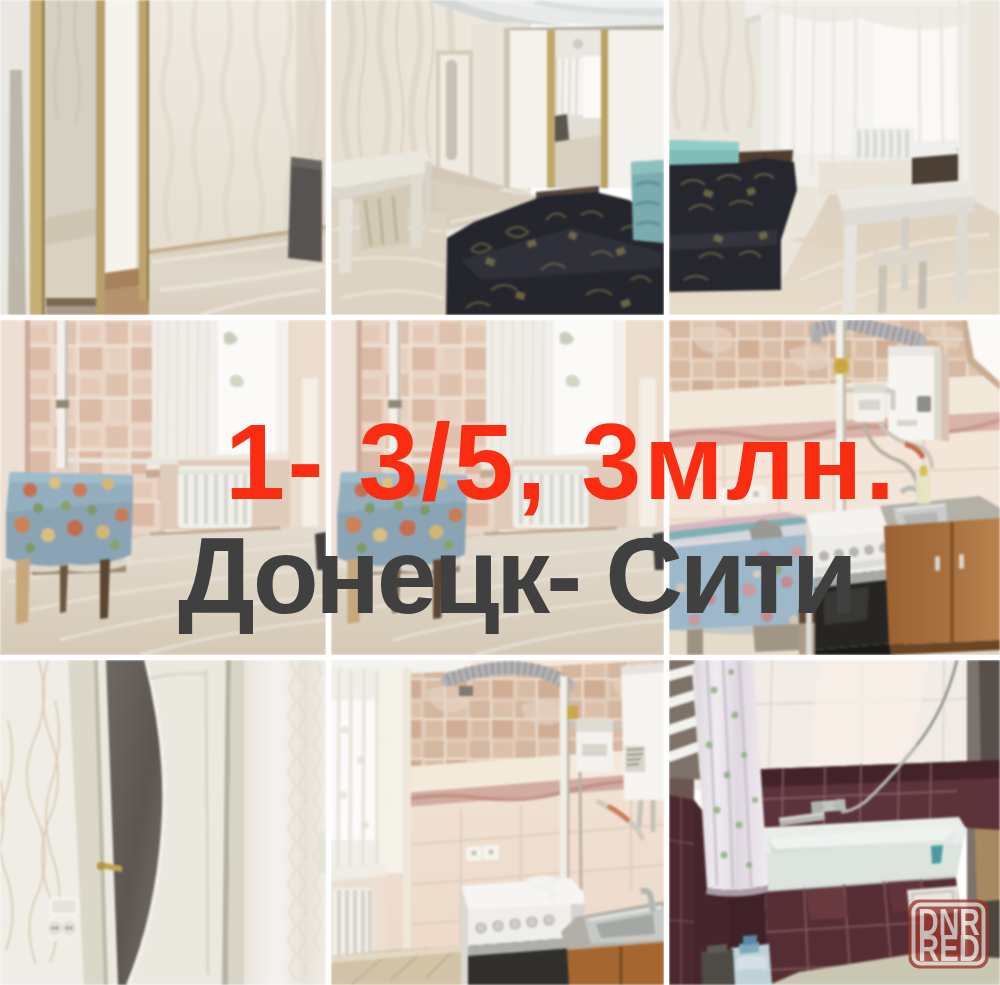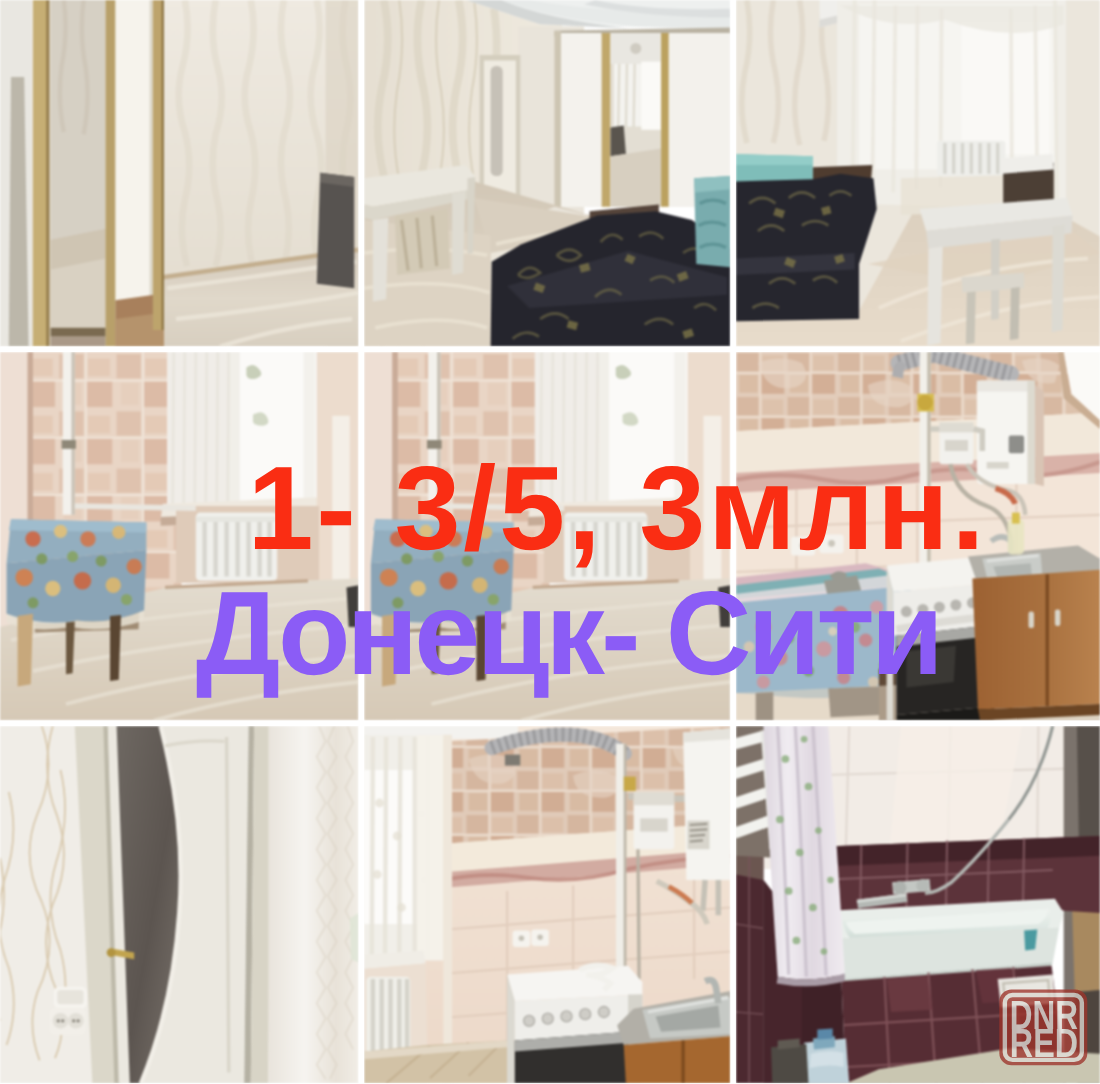--- a/index.html
+++ b/index.html
@@ -989,21 +989,21 @@
 <path d="M74,276 L88,275 L88,284 L74,285 Z" fill="#5a88a8"></path>
 <path d="M68,298 Q82,294 98,297 L98,310 Q82,307 67,311 Z" fill="#d8e4e8" opacity="0.8"></path>
 
 <path d="M32,292 L64,289 L66,325 L33,325 Z" fill="#4e4a44"></path>
 <path d="M38,286 L58,284 L58,292 L38,294 Z" fill="#5f5a52"></path>
 </svg>
 </div>
 
 <div id="cap1" style="position:absolute;left:179px;top:408px;color:#fa2d13;font-weight:bold;font-size:108px;line-height:1;white-space:nowrap;letter-spacing:2.5px;margin-left:46px;">1- 3/5, 3млн.</div>
 
-<div id="cap2" style="position:absolute;left:178px;top:522px;color:#8b5cf6;font-weight:bold;font-size:108px;line-height:1;white-space:nowrap;letter-spacing:-3.6px;">Донецк- Сити</div>
+<div id="cap2" style="position:absolute;left:178px;top:522px;color:#404040;font-weight:bold;font-size:108px;line-height:1;white-space:nowrap;letter-spacing:-3.6px;">Донецк- Сити</div>
 
 <div id="logo" style="position:absolute;left:908px;top:899px;width:81px;height:70px;opacity:0.78;">
 <svg width="81" height="70" viewBox="0 0 81 70">
 <rect x="0.5" y="0.5" width="80" height="69" rx="11" fill="#9e352c"></rect>
 <rect x="5.5" y="5.5" width="70" height="59" rx="7" fill="none" stroke="#ddd8d1" stroke-width="4"></rect>
 <text x="41" y="36" font-family="Liberation Sans, sans-serif" font-weight="bold" font-size="37" fill="#e2dfd9" text-anchor="middle" textLength="62" lengthAdjust="spacingAndGlyphs">DNR</text>
 <text x="41" y="62" font-family="Liberation Sans, sans-serif" font-weight="bold" font-size="37" fill="#e2dfd9" text-anchor="middle" textLength="62" lengthAdjust="spacingAndGlyphs">RED</text>
 </svg>
 </div>
 

